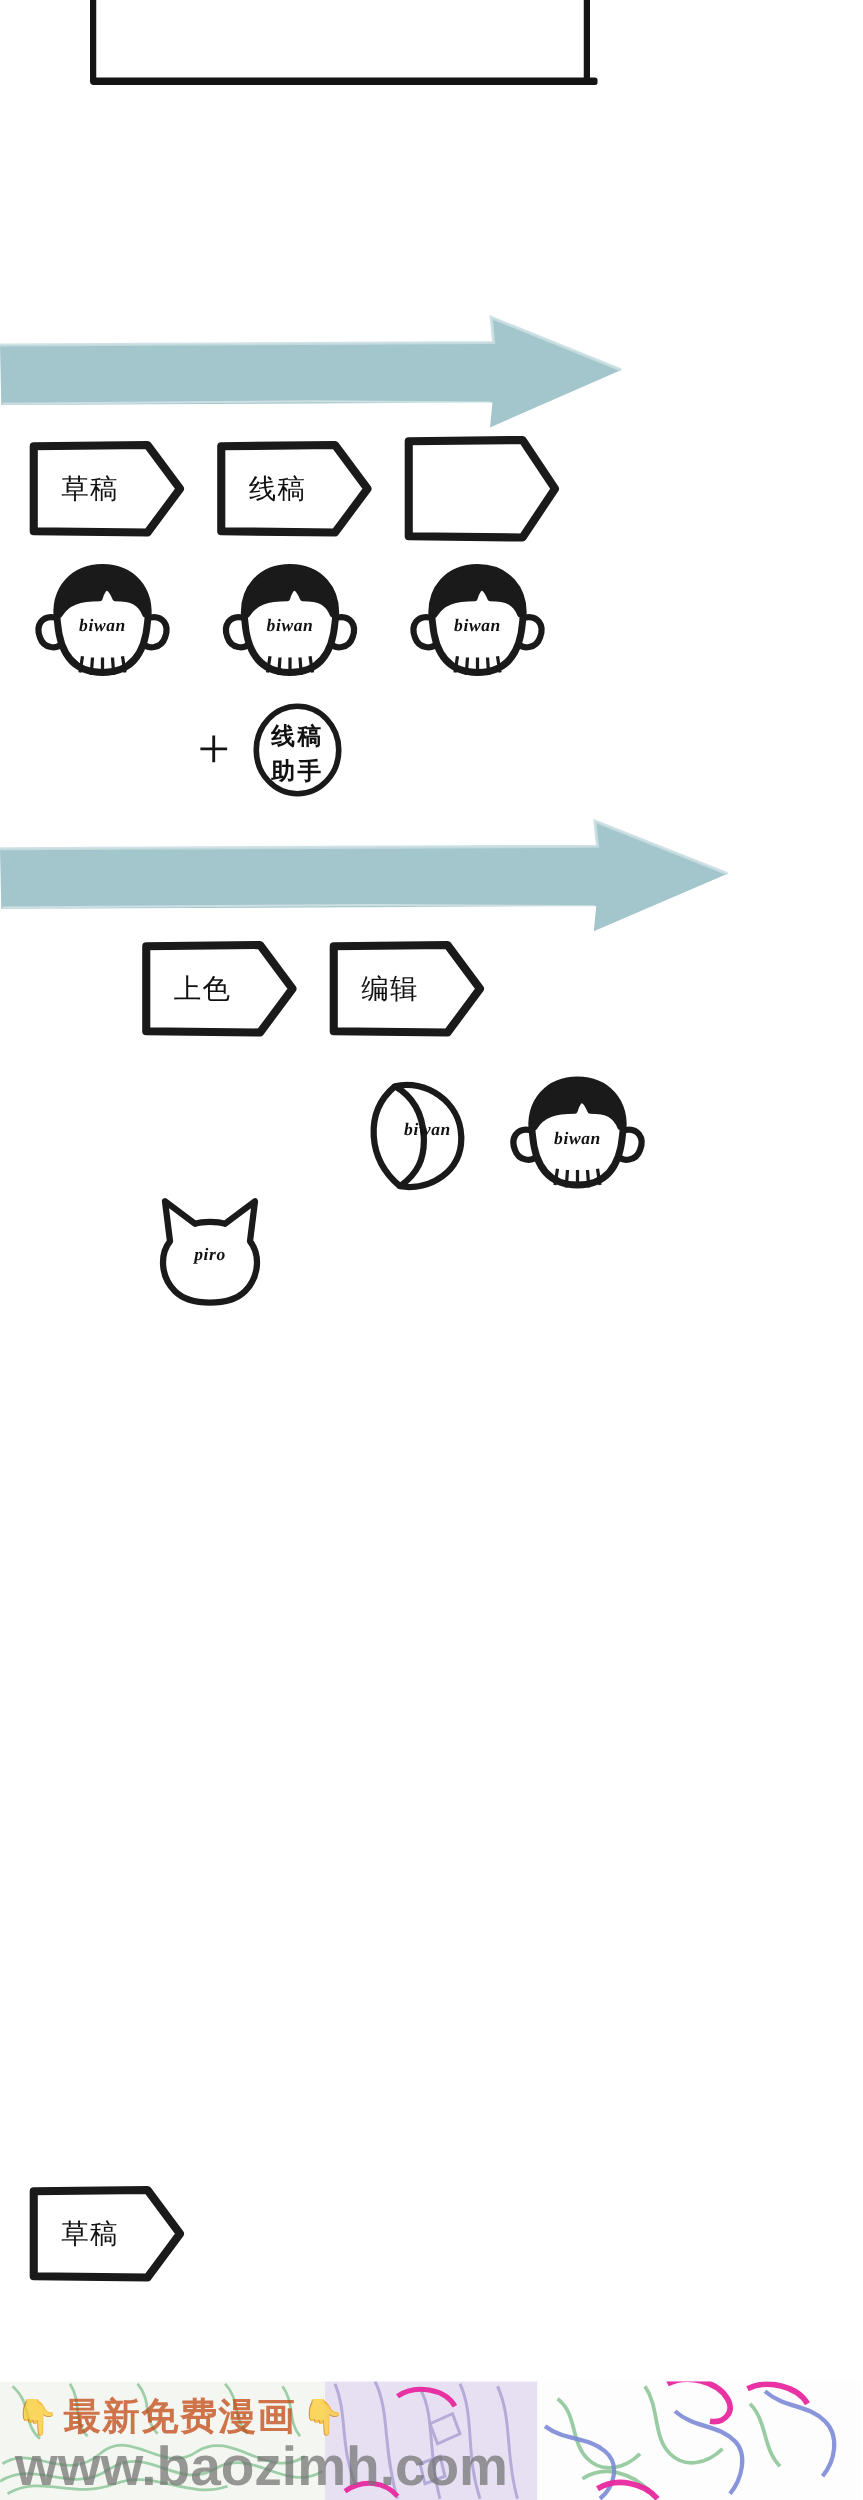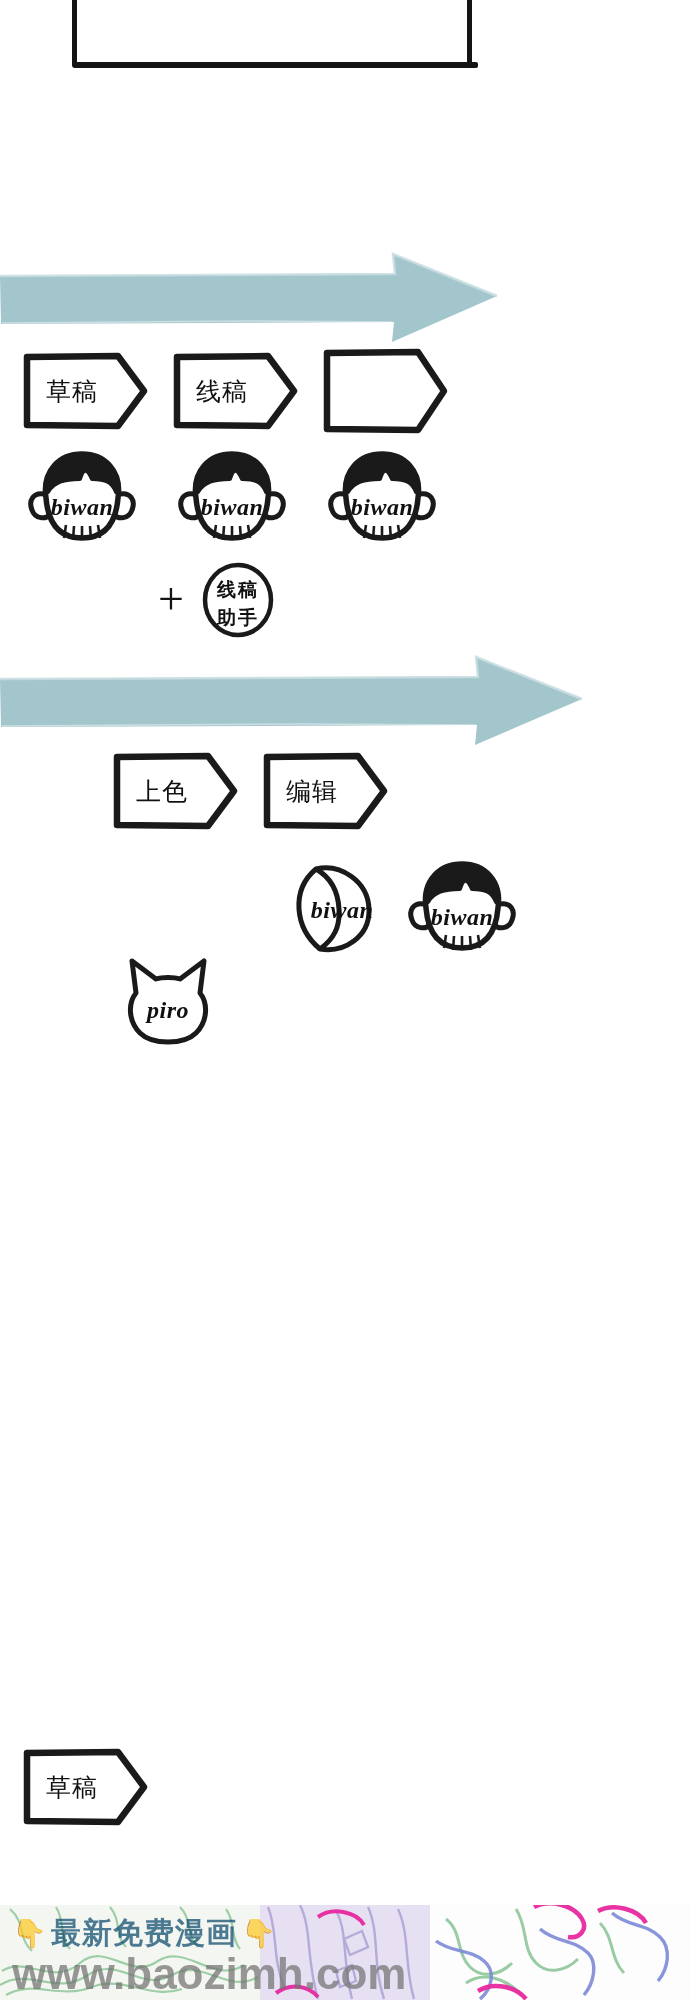--- a/index.html
+++ b/index.html
@@ -56,39 +56,39 @@
     align-items: center;
   }
   .banner svg { position: absolute; left: 0; top: 0; }
   .banner-label {
     position: relative;
     z-index: 2;
     width: 100%;
     text-align: center;
     padding-right: 26px;
     box-sizing: border-box;
-    font-size: 25px;
+    font-size: 22px;
     line-height: 1.06;
     color: #111111;
     letter-spacing: 1px;
     font-family: "Liberation Sans", sans-serif;
     white-space: pre-line;
   }
   .banner-label.two-line { font-size: 25px; }
 
   
   .avatar {
     position: absolute;
   }
   .avatar svg { display: block; }
   .avatar-name {
     position: absolute;
     width: 100%;
     text-align: center;
-    font-size: 24px;
+    font-size: 14px;
     font-style: italic;
     font-weight: bold;
     color: #111111;
     letter-spacing: 0.5px;
     font-family: "Liberation Serif", serif;
     z-index: 3;
     pointer-events: none;
   }
   .avatar-name.cjk {
     font-style: normal;
@@ -127,21 +127,21 @@
     display: flex;
     align-items: center;
     gap: 4px;
     opacity: 0.72;
   }
   .wm-top { top: 8px; }
   .wm-bot { top: 44px; }
   .wm-text {
     font-size: 30px;
     font-weight: bold;
-    color: #0c4a6e;
+    color: #c2410c;
     letter-spacing: 1px;
     font-family: Liberation Sans, sans-serif;
   }
   .wm-url {
     font-size: 44px;
     font-weight: bold;
     color: #737373;
     letter-spacing: 0px;
     font-family: Liberation Sans, sans-serif;
   }

